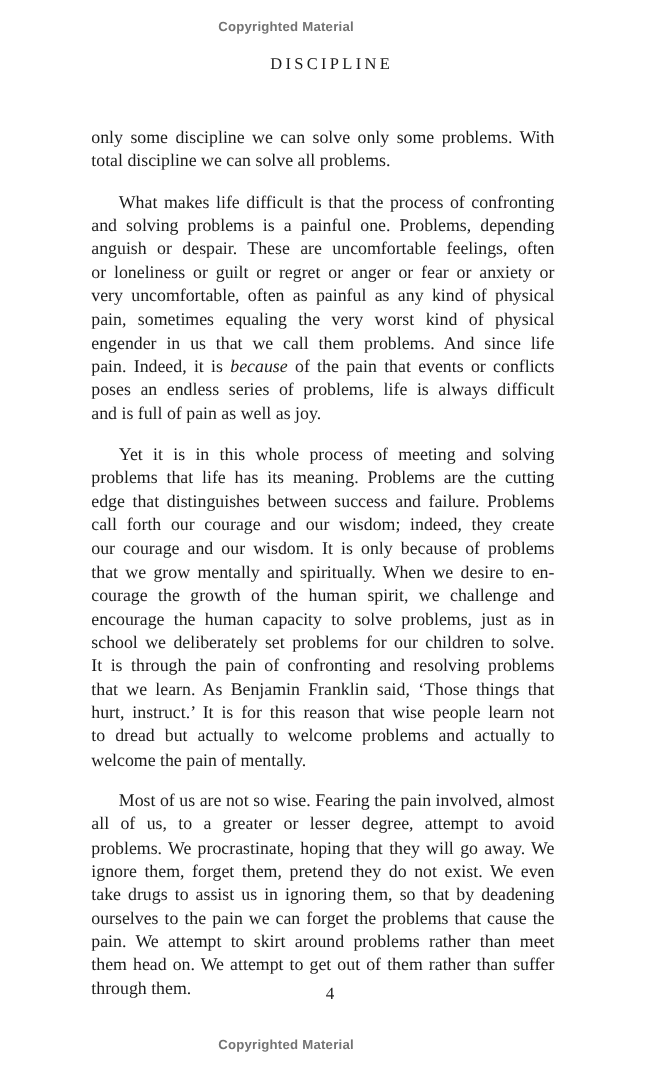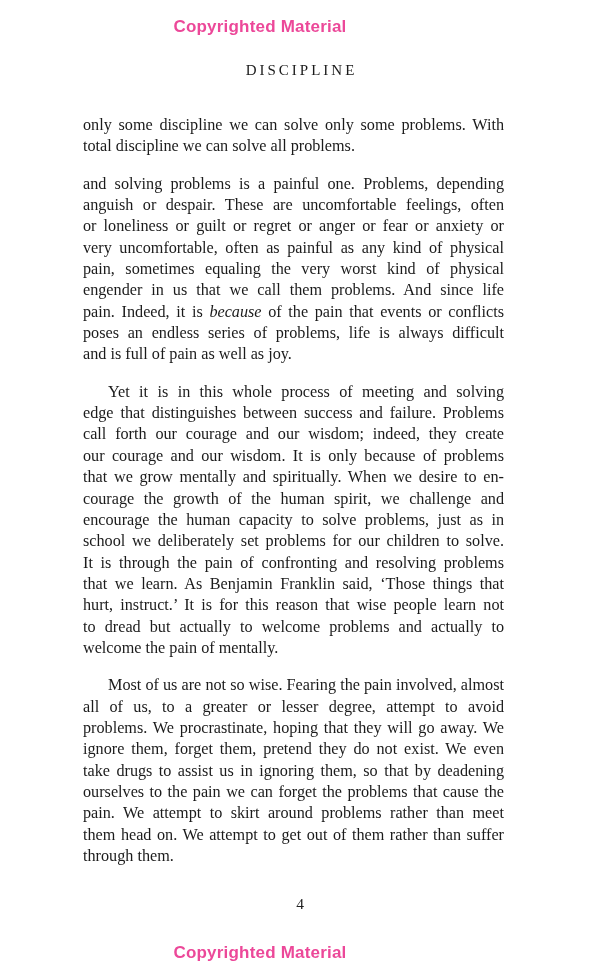--- a/index.html
+++ b/index.html
@@ -10,39 +10,38 @@
     position: relative;
     font-family: "Liberation Serif", serif;
     overflow: hidden;
   }
   .copyright {
     position: absolute;
     left: 0;
     width: 520px;
     text-align: center;
     font-family: "Liberation Sans", sans-serif;
-    font-size: 17px;
+    font-size: 12px;
     font-weight: bold;
-    color: #ec4899;
+    color: #737373;
     letter-spacing: 0.2px;
   }
   .copyright.top { top: 17px; }
   .copyright.bottom { top: 943px; }
   .chapter {
     position: absolute;
     top: 51px;
     left: 0;
     width: 600px;
     text-align: center;
     font-family: "Liberation Serif", serif;
     font-size: 15px;
     letter-spacing: 3px;
     text-indent: 3px; 
     color: #1a1a1a;
-    margin-top: 11px;
   }
   .body-text {
     position: absolute;
     top: 99px;
     left: 67px;
     width: 453px;
     font-size: 16.2px;
     line-height: 21.35px;
     color: #1b1b1b;
   }
@@ -75,32 +74,34 @@
 <div class="copyright top">Copyrighted Material</div>
 
 <div class="chapter">DISCIPLINE</div>
 
 <div class="body-text" id="body-text">
     <div class="para">
       <div class="line">only some discipline we can solve only some problems. With</div>
       <div class="line last">total discipline we can solve all problems.</div>
     </div>
     <div class="para">
+      <div class="line indent">What makes life difficult is that the process of confronting</div>
       <div class="line">and solving problems is a painful one. Problems, depending</div>
       <div class="line">anguish or despair. These are uncomfortable feelings, often</div>
       <div class="line">or loneliness or guilt or regret or anger or fear or anxiety or</div>
       <div class="line">very uncomfortable, often as painful as any kind of physical</div>
       <div class="line">pain, sometimes equaling the very worst kind of physical</div>
       <div class="line">engender in us that we call them problems. And since life</div>
       <div class="line">pain. Indeed, it is <em>because</em> of the pain that events or conflicts</div>
       <div class="line">poses an endless series of problems, life is always difficult</div>
       <div class="line last">and is full of pain as well as joy.</div>
     </div>
     <div class="para">
       <div class="line indent">Yet it is in this whole process of meeting and solving</div>
+      <div class="line">problems that life has its meaning. Problems are the cutting</div>
       <div class="line">edge that distinguishes between success and failure. Problems</div>
       <div class="line">call forth our courage and our wisdom; indeed, they create</div>
       <div class="line">our courage and our wisdom. It is only because of problems</div>
       <div class="line">that we grow mentally and spiritually. When we desire to en-</div>
       <div class="line">courage the growth of the human spirit, we challenge and</div>
       <div class="line">encourage the human capacity to solve problems, just as in</div>
       <div class="line">school we deliberately set problems for our children to solve.</div>
       <div class="line">It is through the pain of confronting and resolving problems</div>
       <div class="line">that we learn. As Benjamin Franklin said, ‘Those things that</div>
       <div class="line">hurt, instruct.’ It is for this reason that wise people learn not</div>

